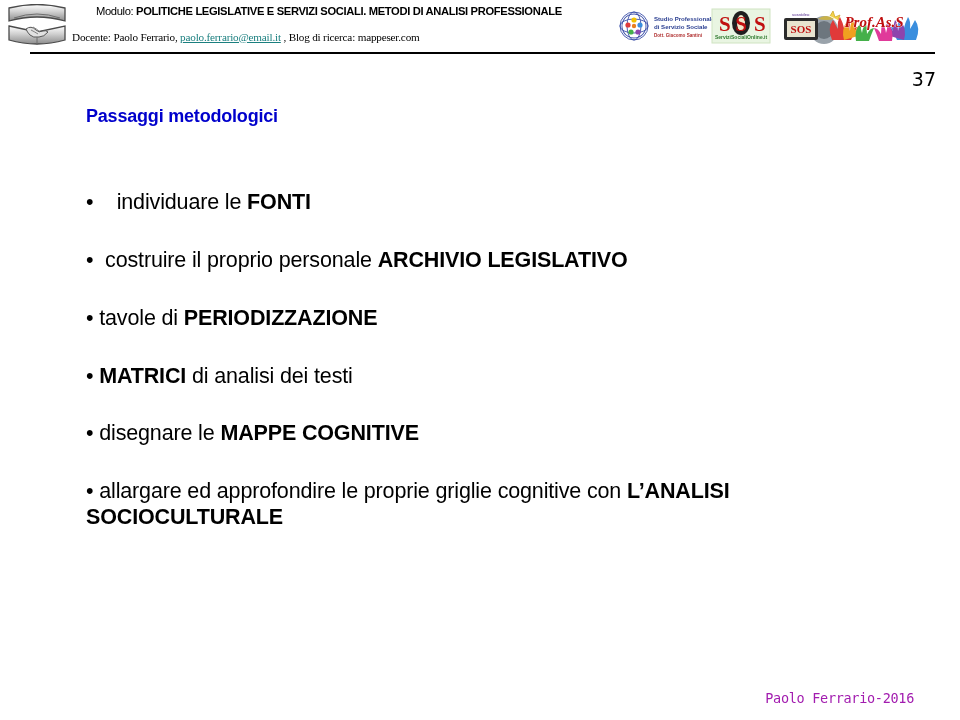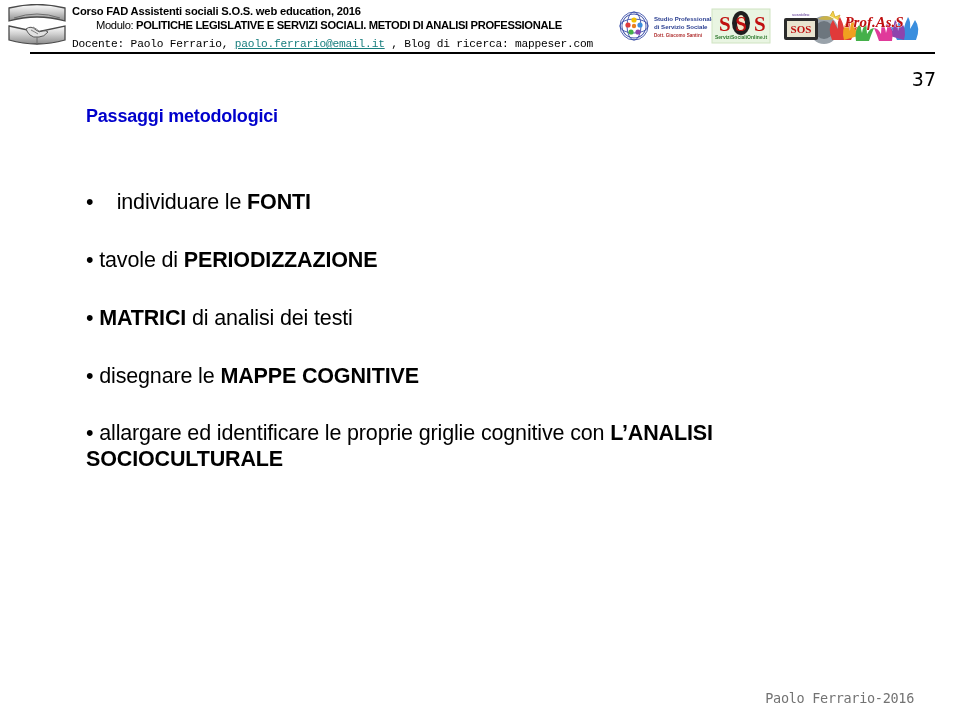--- a/index.html
+++ b/index.html
@@ -49,25 +49,25 @@
   .hdr-line2 {
     font-family: "Liberation Sans", sans-serif;
     font-size: 11.2px;
     letter-spacing: -0.35px;
     white-space: nowrap;
     margin-top: 0px;
     margin-left: 24px;
   }
   .hdr-line2 .bold { font-weight: bold; }
   .hdr-line3 {
-    font-family: Liberation Mono, monospace;
+    font-family: Liberation Serif, serif;
     font-size: 11.2px;
     letter-spacing: -0.2px;
     white-space: nowrap;
-    margin-top: 6px;
+    margin-top: 12px;
   }
   .hdr-mail {
     color: #1a7f7f;
     text-decoration: underline;
   }
 
   
   #header-logos {
     position: absolute;
     left: 612px;
@@ -133,21 +133,21 @@
   }
   .b { font-weight: bold; }
 
   
   #footer {
     position: absolute;
     right: 46px;
     bottom: 14px;
     font-family: "DejaVu Sans Mono", monospace;
     font-size: 13.5px;
-    color: #737373;
+    color: #a21caf;
     letter-spacing: -0.3px;
   }
 </style>
 </head>
 <body>
 
 <div id="slide">
 
   <div id="header">
 
@@ -167,21 +167,20 @@
         <path d="M3 22 L31 28 L59 22 L59 36 Q31 44 3 36 Z" fill="url(#gmetal)" stroke="#4a4a4a" stroke-width="1.3"></path>
         <path d="M31 28 L31 41" stroke="#6e6e6e" stroke-width="1"></path>
 
         <path d="M20 25 q5 -4 10 1 q3 3 7 1 q3 -1 5 1 q-4 5 -9 5 q-6 1 -9 -2 q-3 -3 -4 -6 z" fill="#e2e2e2" stroke="#555" stroke-width="1"></path>
         <path d="M25 26 q4 2 7 4" fill="none" stroke="#777" stroke-width="0.9"></path>
         <path d="M27 23 q4 2 7 5" fill="none" stroke="#777" stroke-width="0.9"></path>
       </svg>
     </div>
 
     <div id="header-text">
-      <div class="hdr-line1">Corso FAD Assistenti sociali S.O.S. web education, 2016</div>
       <div class="hdr-line2"><span>Modulo: </span><span class="bold">POLITICHE LEGISLATIVE E SERVIZI SOCIALI. METODI DI ANALISI PROFESSIONALE</span></div>
       <div class="hdr-line3"><span>Docente: Paolo Ferrario, </span><a class="hdr-mail" href="#">paolo.ferrario@email.it</a><span> , Blog di ricerca: mappeser.com</span></div>
     </div>
 
     <div id="header-logos">
 
       <div class="logo-slot" style="left:0px;width:100px;height:40px;">
         <svg width="100" height="40" viewBox="0 0 100 40">
           <g fill="none" stroke="#3b4fa8" stroke-width="0.9">
             <circle cx="22" cy="20" r="14"></circle>
@@ -244,21 +243,22 @@
   </div>
 
   <div id="divider"></div>
 
   <div id="page-number">37</div>
 
   <div id="slide-title">Passaggi metodologici</div>
 
   <div id="bullets">
       <div class="bullet-row"><span class="bullet-mark">•</span><span style="white-space: pre;">    </span><span>individuare le </span><span class="b">FONTI</span></div>
+      <div class="bullet-row"><span class="bullet-mark">•</span><span style="white-space: pre;">  </span><span>costruire il proprio personale </span><span class="b">ARCHIVIO LEGISLATIVO</span></div>
       <div class="bullet-row"><span class="bullet-mark">•</span><span style="white-space: pre;"> </span><span>tavole di </span><span class="b">PERIODIZZAZIONE</span></div>
       <div class="bullet-row"><span class="bullet-mark">•</span><span style="white-space: pre;"> </span><span class="b">MATRICI</span><span> di analisi dei testi</span></div>
       <div class="bullet-row"><span class="bullet-mark">•</span><span style="white-space: pre;"> </span><span>disegnare le </span><span class="b">MAPPE COGNITIVE</span></div>
-      <div class="bullet-row wrap"><span class="bullet-mark">•</span><span style="white-space: pre;"> </span><span>allargare ed identificare le proprie griglie cognitive con </span><span class="b">L’ANALISI SOCIOCULTURALE</span></div>
+      <div class="bullet-row wrap"><span class="bullet-mark">•</span><span style="white-space: pre;"> </span><span>allargare ed approfondire le proprie griglie cognitive con </span><span class="b">L’ANALISI SOCIOCULTURALE</span></div>
     </div>
 
   <div id="footer">Paolo Ferrario-2016</div>
 
 </div>
 
 </body></html>

